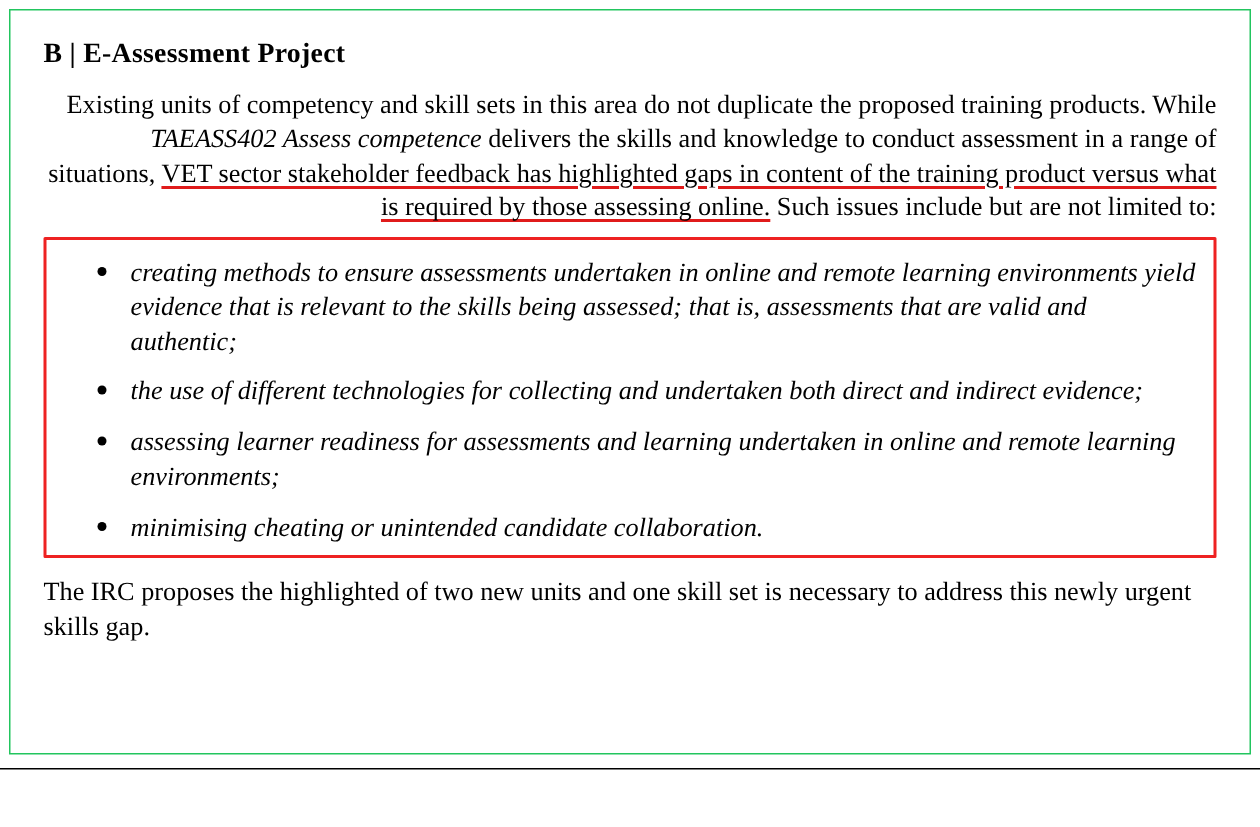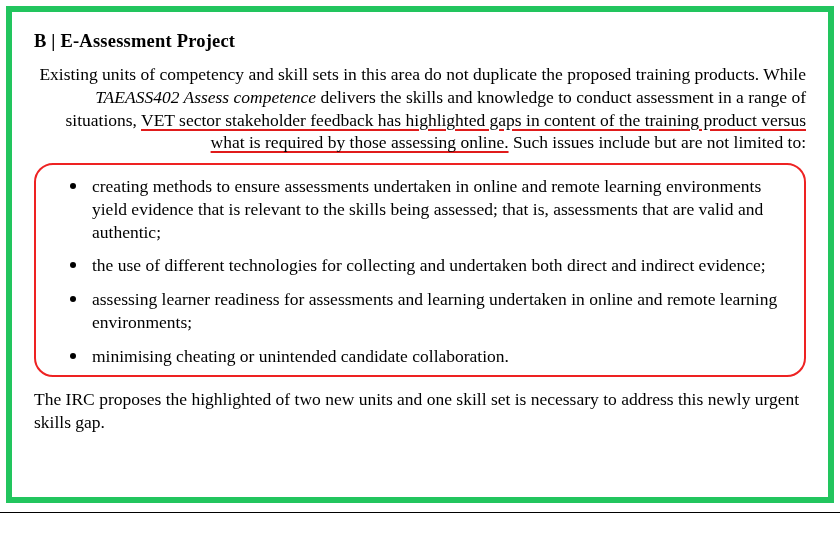--- a/index.html
+++ b/index.html
@@ -20,21 +20,21 @@
     height: 551px;
     box-sizing: border-box;
   }
   .doc-box {
     position: absolute;
     left: 6px;
     top: 6px;
     width: 828px;
     height: 497px;
     box-sizing: border-box;
-    border: 6px solid #22c55e;
+    border: 1px solid #22c55e;
     background: #ffffff;
     padding: 18px 22px 10px 22px;
   }
   .heading {
     font-family: "Liberation Serif", serif;
     font-weight: bold;
     font-size: 18.5px;
     line-height: 1.2;
     margin: 0 0 11px 0;
     letter-spacing: 0.2px;
@@ -51,23 +51,24 @@
   .uline {
     text-decoration: underline;
     text-decoration-color: #e01b1b;
     text-decoration-thickness: 1.6px;
     text-underline-offset: 2.5px;
   }
   .bullet-region {
     position: relative;
     margin: 9px 0 0 0;
     border: 2px solid #ee2222;
-    border-radius: 19px;
+    border-radius: 1px;
     padding: 10px 12px 8px 12px;
     box-sizing: border-box;
+    font-style: italic;
   }
   ul.bullets {
     list-style: none;
     margin: 0;
     padding: 0;
   }
   ul.bullets li {
     position: relative;
     padding-left: 44px;
     margin-bottom: 11px;

